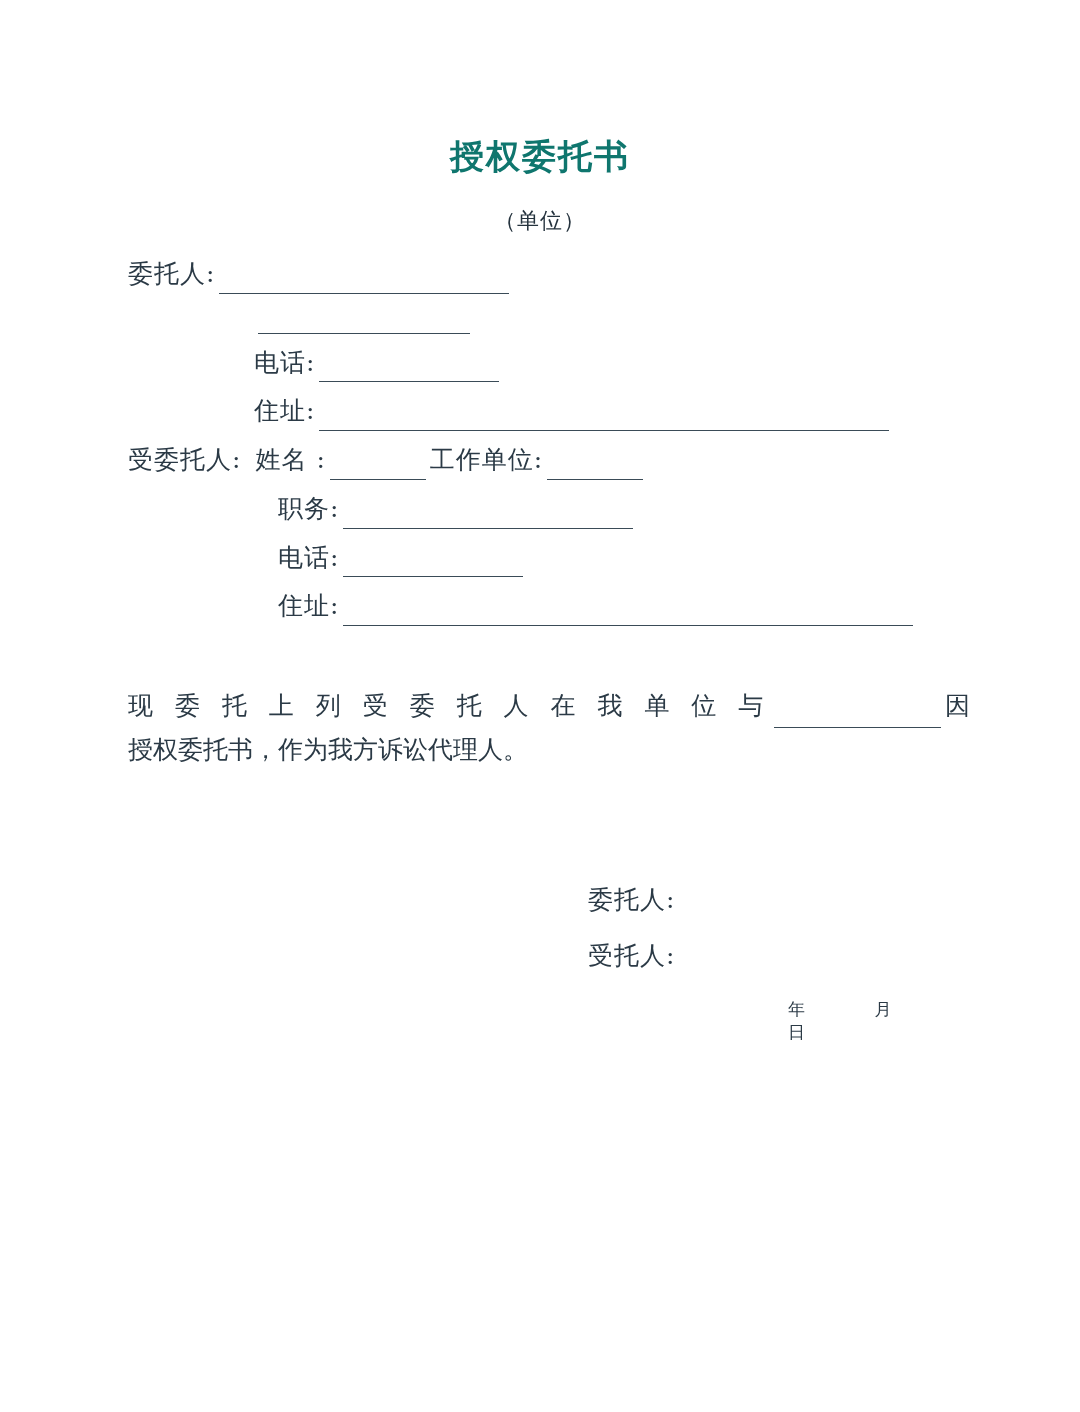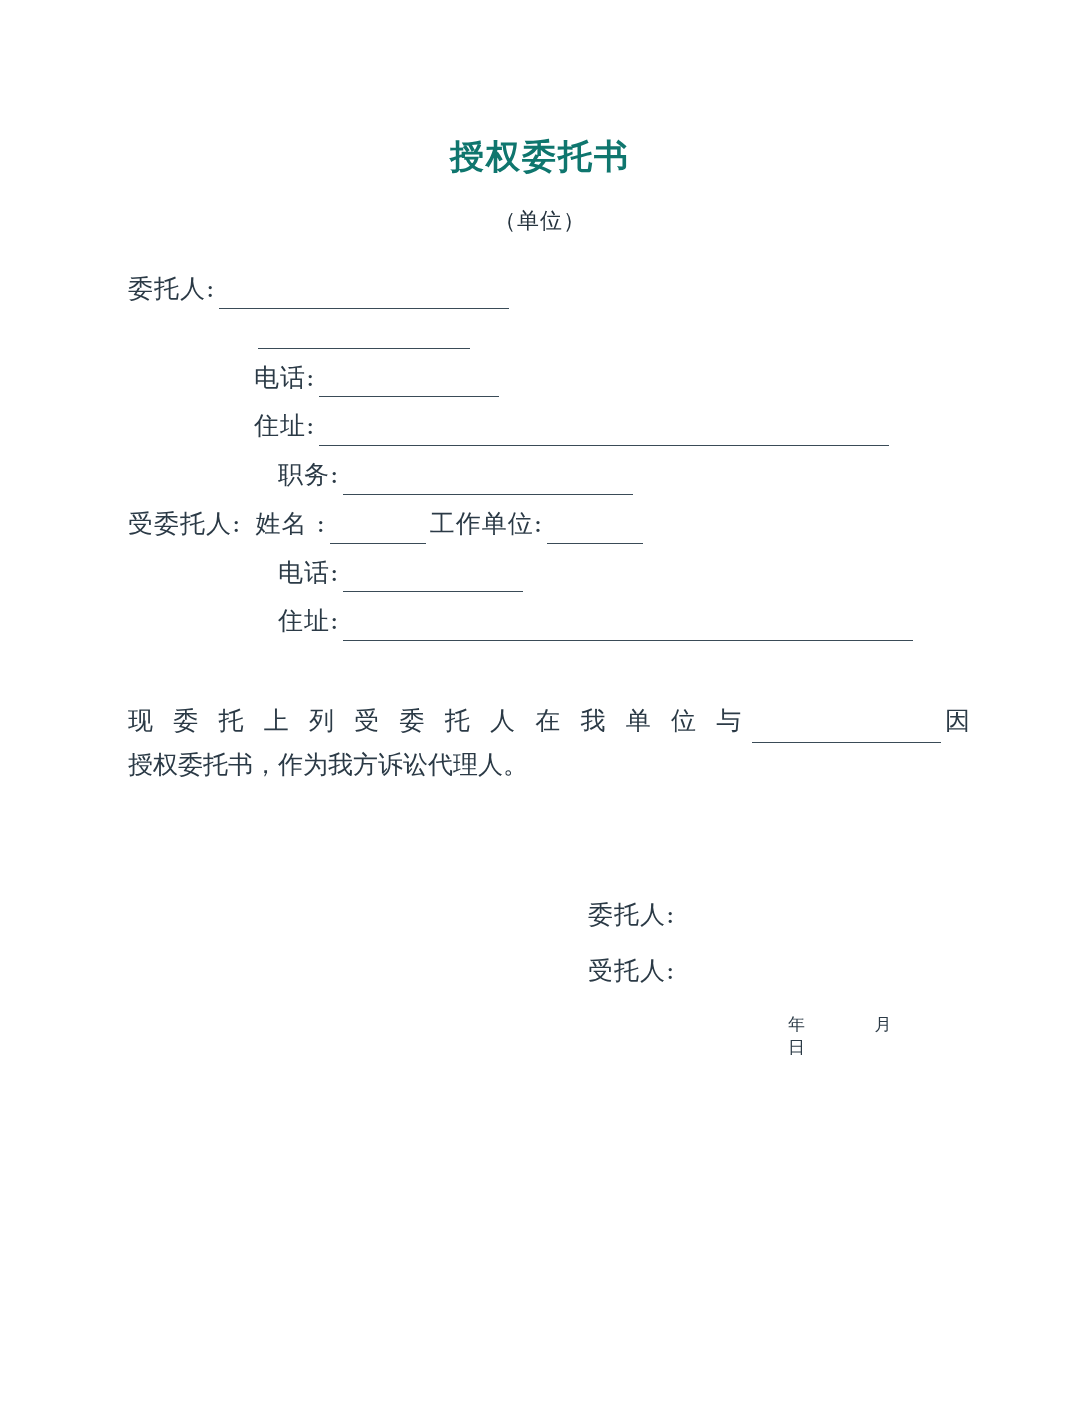--- a/index.html
+++ b/index.html
@@ -29,21 +29,21 @@
     font-weight: 600;
   }
   .subtitle {
     text-align: center;
     font-size: 22px;
     color: #24323d;
     margin-top: 26px;
     letter-spacing: 1px;
   }
   .body-block {
-    margin-top: 34px;
+    margin-top: 19px;
     padding-left: 128px;
     padding-right: 110px;
   }
   .row {
     display: flex;
     align-items: flex-end;
     font-size: 25px;
     line-height: 1.55;
     color: #2b3a46;
     margin-bottom: 10px;
@@ -69,21 +69,20 @@
   .b-mid { width: 200px; }
 
   .para {
     margin-top: 58px;
     font-size: 25px;
     line-height: 1.75;
     color: #2b3a46;
   }
   .para .spaced {
     letter-spacing: 7px;
-    font-family: Liberation Serif, serif;
   }
   .para-row {
     display: flex;
     align-items: flex-end;
     white-space: nowrap;
   }
   .sig-block {
     margin-top: 100px;
     padding-left: 460px;
     font-size: 25px;
@@ -121,31 +120,31 @@
     <div class="row indent-2">
       <span class="lbl">电话:</span>
       <span class="blank b-md"></span>
     </div>
 
     <div class="row indent-2">
       <span class="lbl">住址:</span>
       <span class="blank b-wide"></span>
     </div>
 
-    <div class="row indent-3">
-      <span class="lbl">职务:</span>
-      <span class="blank b-xl"></span>
-    </div>
-
     <div class="row indent-1">
       <span class="lbl">受委托人:</span>
       <span class="lbl" style="margin-left:14px">姓名 :</span>
       <span class="blank b-sm"></span>
       <span class="lbl">工作单位:</span>
       <span class="blank b-sm"></span>
+    </div>
+
+    <div class="row indent-3">
+      <span class="lbl">职务:</span>
+      <span class="blank b-xl"></span>
     </div>
 
     <div class="row indent-3">
       <span class="lbl">电话:</span>
       <span class="blank b-md"></span>
     </div>
 
     <div class="row indent-3">
       <span class="lbl">住址:</span>
       <span class="blank b-wide"></span>

